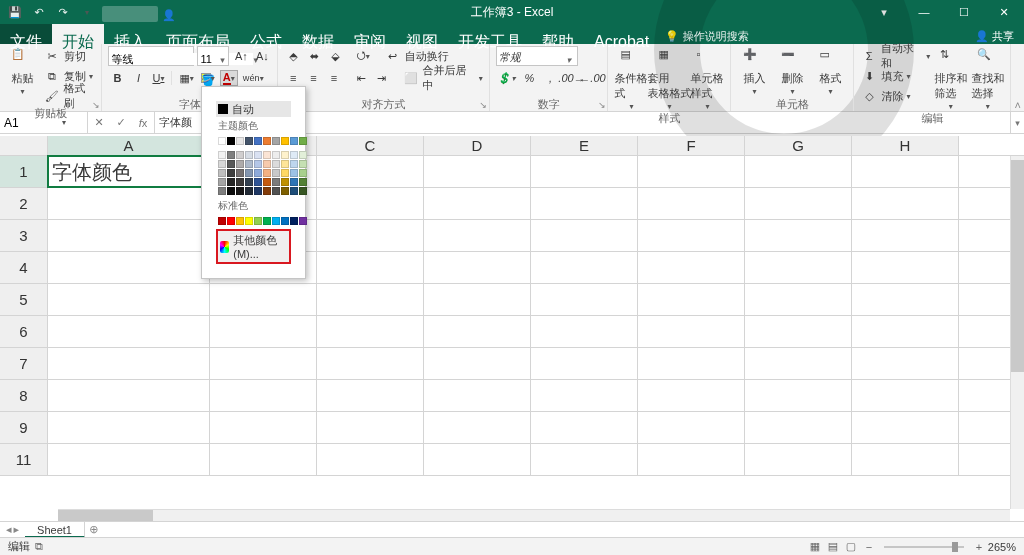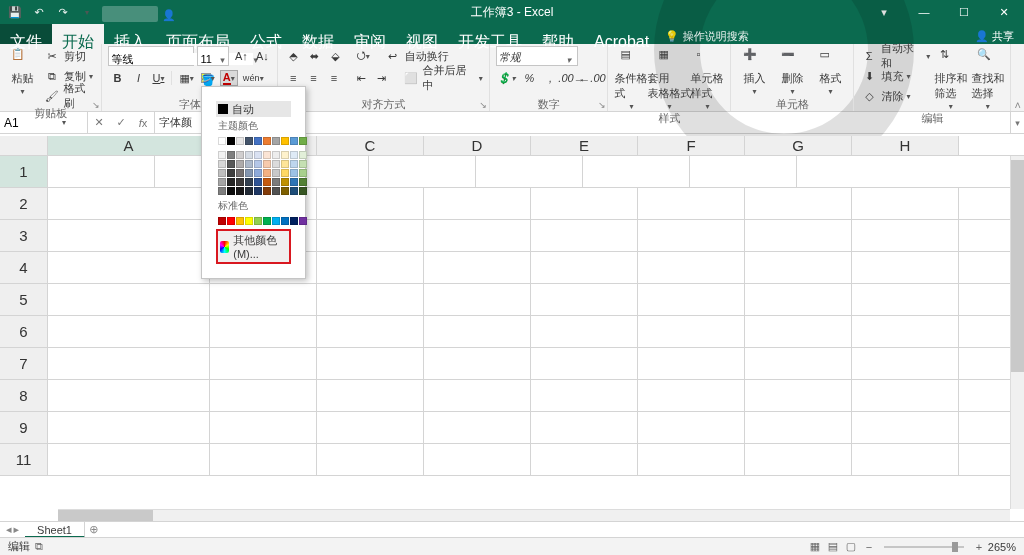--- a/index.html
+++ b/index.html
@@ -352,20 +352,21 @@
     <div class="ch n">C</div>
     <div class="ch n">D</div>
     <div class="ch n">E</div>
     <div class="ch n">F</div>
     <div class="ch n">G</div>
     <div class="ch n">H</div>
   </div>
   <div class="rows">
     <div class="row row-sel">
       <div class="rh">1</div>
+      <div class="cell a sel">字体颜色</div>
       <div class="cell n"></div>
         <div class="cell n"></div>
         <div class="cell n"></div>
         <div class="cell n"></div>
         <div class="cell n"></div>
         <div class="cell n"></div>
         <div class="cell n"></div>
     </div>
 
     <div class="row">

